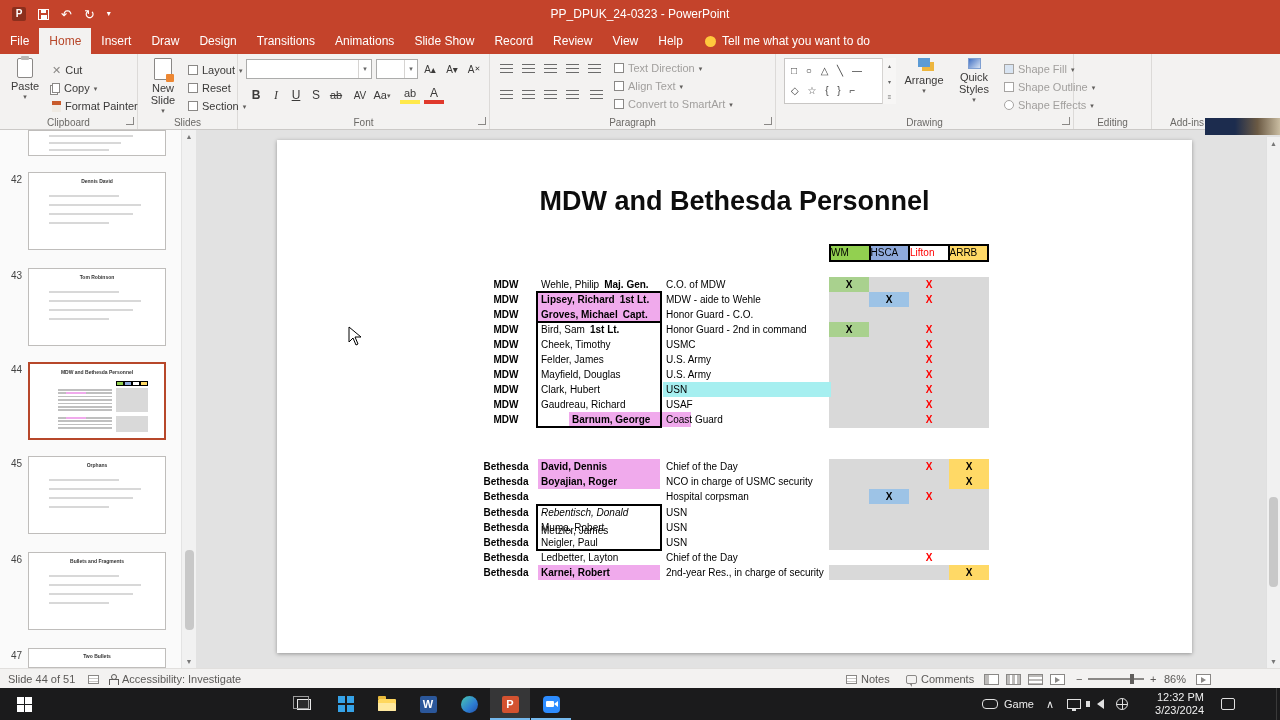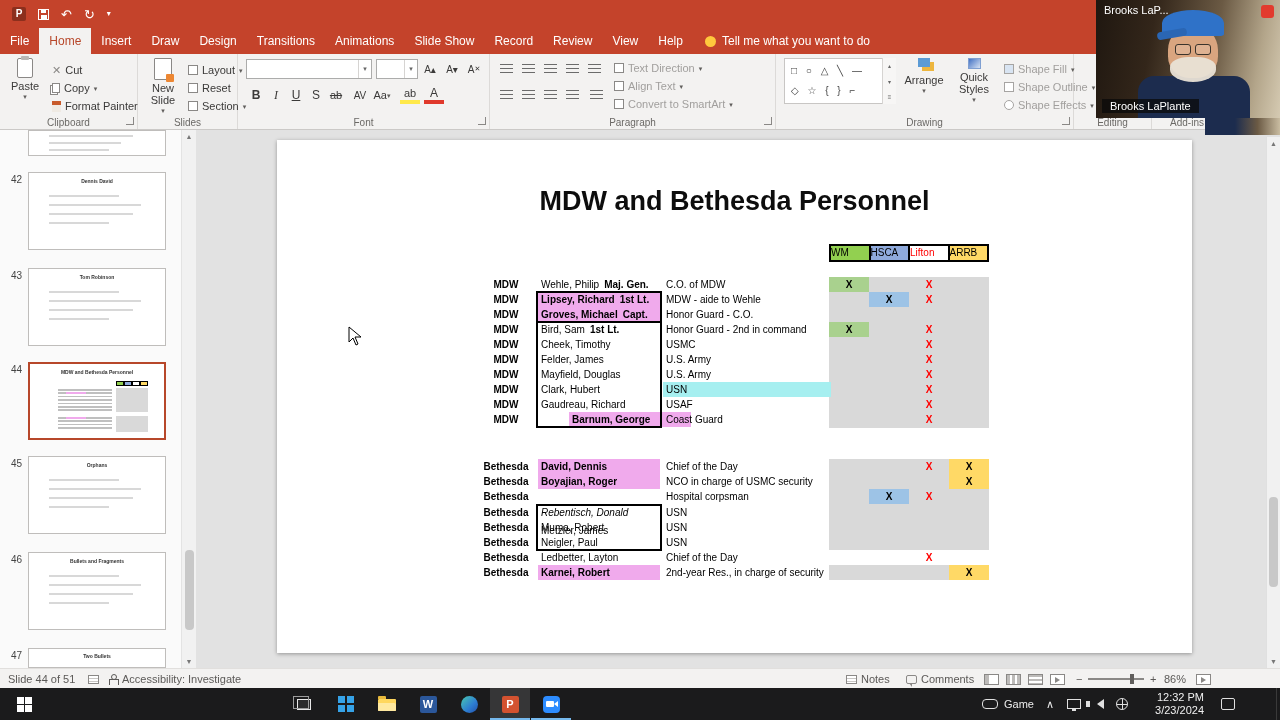--- a/index.html
+++ b/index.html
@@ -162,20 +162,21 @@
 <div id="app">
 
   <div id="titlebar">
     <div class="qat">
       <span class="qat-ppt">P</span>
       <span class="ic-save"></span>
       <span class="qat-g">↶</span>
       <span class="qat-g">↻</span>
       <span class="qat-g" style="font-size:8px">▾</span>
     </div>
+    <div class="title-text">PP_DPUK_24-0323 - PowerPoint</div>
   </div>
 
   <div id="tab-row">
     <div class="tab">File</div>
       <div class="tab selected">Home</div>
       <div class="tab">Insert</div>
       <div class="tab">Draw</div>
       <div class="tab">Design</div>
       <div class="tab">Transitions</div>
       <div class="tab">Animations</div>
@@ -620,29 +621,19 @@
           <div>12:32 PM</div>
           <div>3/23/2024</div>
         </div>
     </div>
     <div class="tbi" style="left:1210px;width:36px">
         <span class="ic-notif"></span>
       </div>
     <div class="show-desktop"></div>
   </div>
 
-  <div id="webcam">
-    <div class="wc-title">Brooks LaP...</div>
-    <div class="wc-rec"></div>
-    <div class="wc-torso"></div>
-    <div class="wc-head"></div>
-    <div class="wc-beard"></div>
-    <div class="wc-cap"></div>
-    <div class="wc-glasses"></div>
-    <div class="wc-name">Brooks LaPlante</div>
-  </div>
   <div id="webcam-ext"></div>
 
   <svg style="position:absolute;left:348px;top:326px;z-index:60" width="14" height="20">
     <polygon points="1,1 1,16 5,12 8,19 10,18 7,11 13,11" fill="#ffffff" stroke="#000000"></polygon>
   </svg>
 
 </div>
 
 </body></html>

